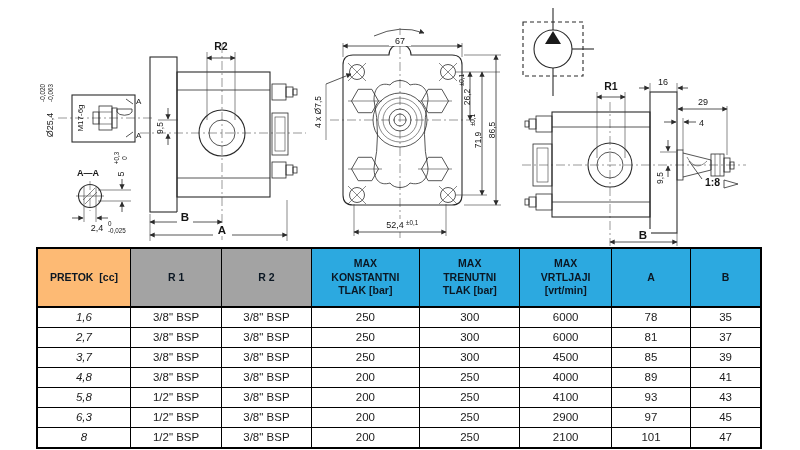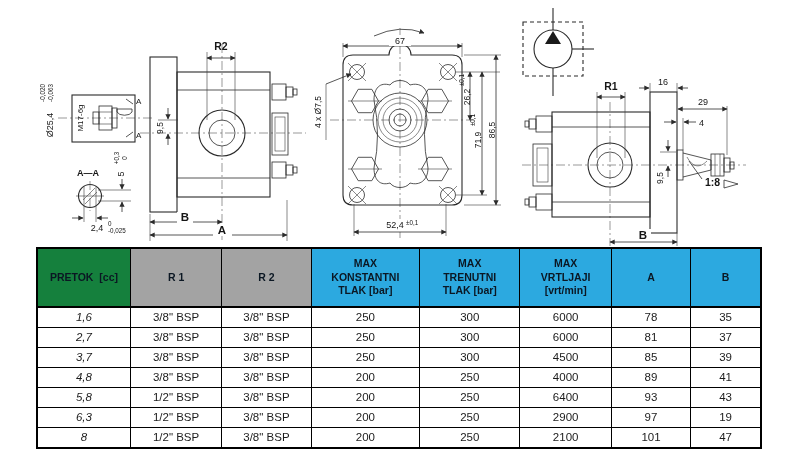--- a/index.html
+++ b/index.html
@@ -290,21 +290,21 @@
       <col style="width:91px">
       <col style="width:89px">
       <col style="width:108px">
     <col style="width:100px">
       <col style="width:91px">
       <col style="width:79px">
       <col style="width:70px">
   </colgroup>
   <thead>
     <tr>
-      <th style="background: #15803d;">PRETOK &nbsp;[cc]</th>
+      <th style="background: #fdba74;">PRETOK &nbsp;[cc]</th>
       <th style="background: #a3a3a3;">R 1</th>
       <th style="background: #a3a3a3;">R 2</th>
       <th style="background: rgb(44, 169, 224);">MAX
 KONSTANTNI
 TLAK [bar]</th>
       <th style="background: rgb(44, 169, 224);">MAX
 TRENUTNI
 TLAK [bar]</th>
       <th style="background: rgb(44, 169, 224);">MAX
 VRTLJAJI
@@ -353,33 +353,33 @@
         <td>4000</td>
         <td>89</td>
         <td>41</td>
       </tr>
       <tr>
         <td class="flow">5,8</td>
         <td>1/2" BSP</td>
         <td>3/8" BSP</td>
         <td>200</td>
         <td>250</td>
-        <td>6400</td>
+        <td>4100</td>
         <td>93</td>
         <td>43</td>
       </tr>
       <tr>
         <td class="flow">6,3</td>
         <td>1/2" BSP</td>
         <td>3/8" BSP</td>
         <td>200</td>
         <td>250</td>
         <td>2900</td>
         <td>97</td>
-        <td>19</td>
+        <td>45</td>
       </tr>
       <tr>
         <td class="flow">8</td>
         <td>1/2" BSP</td>
         <td>3/8" BSP</td>
         <td>200</td>
         <td>250</td>
         <td>2100</td>
         <td>101</td>
         <td>47</td>

